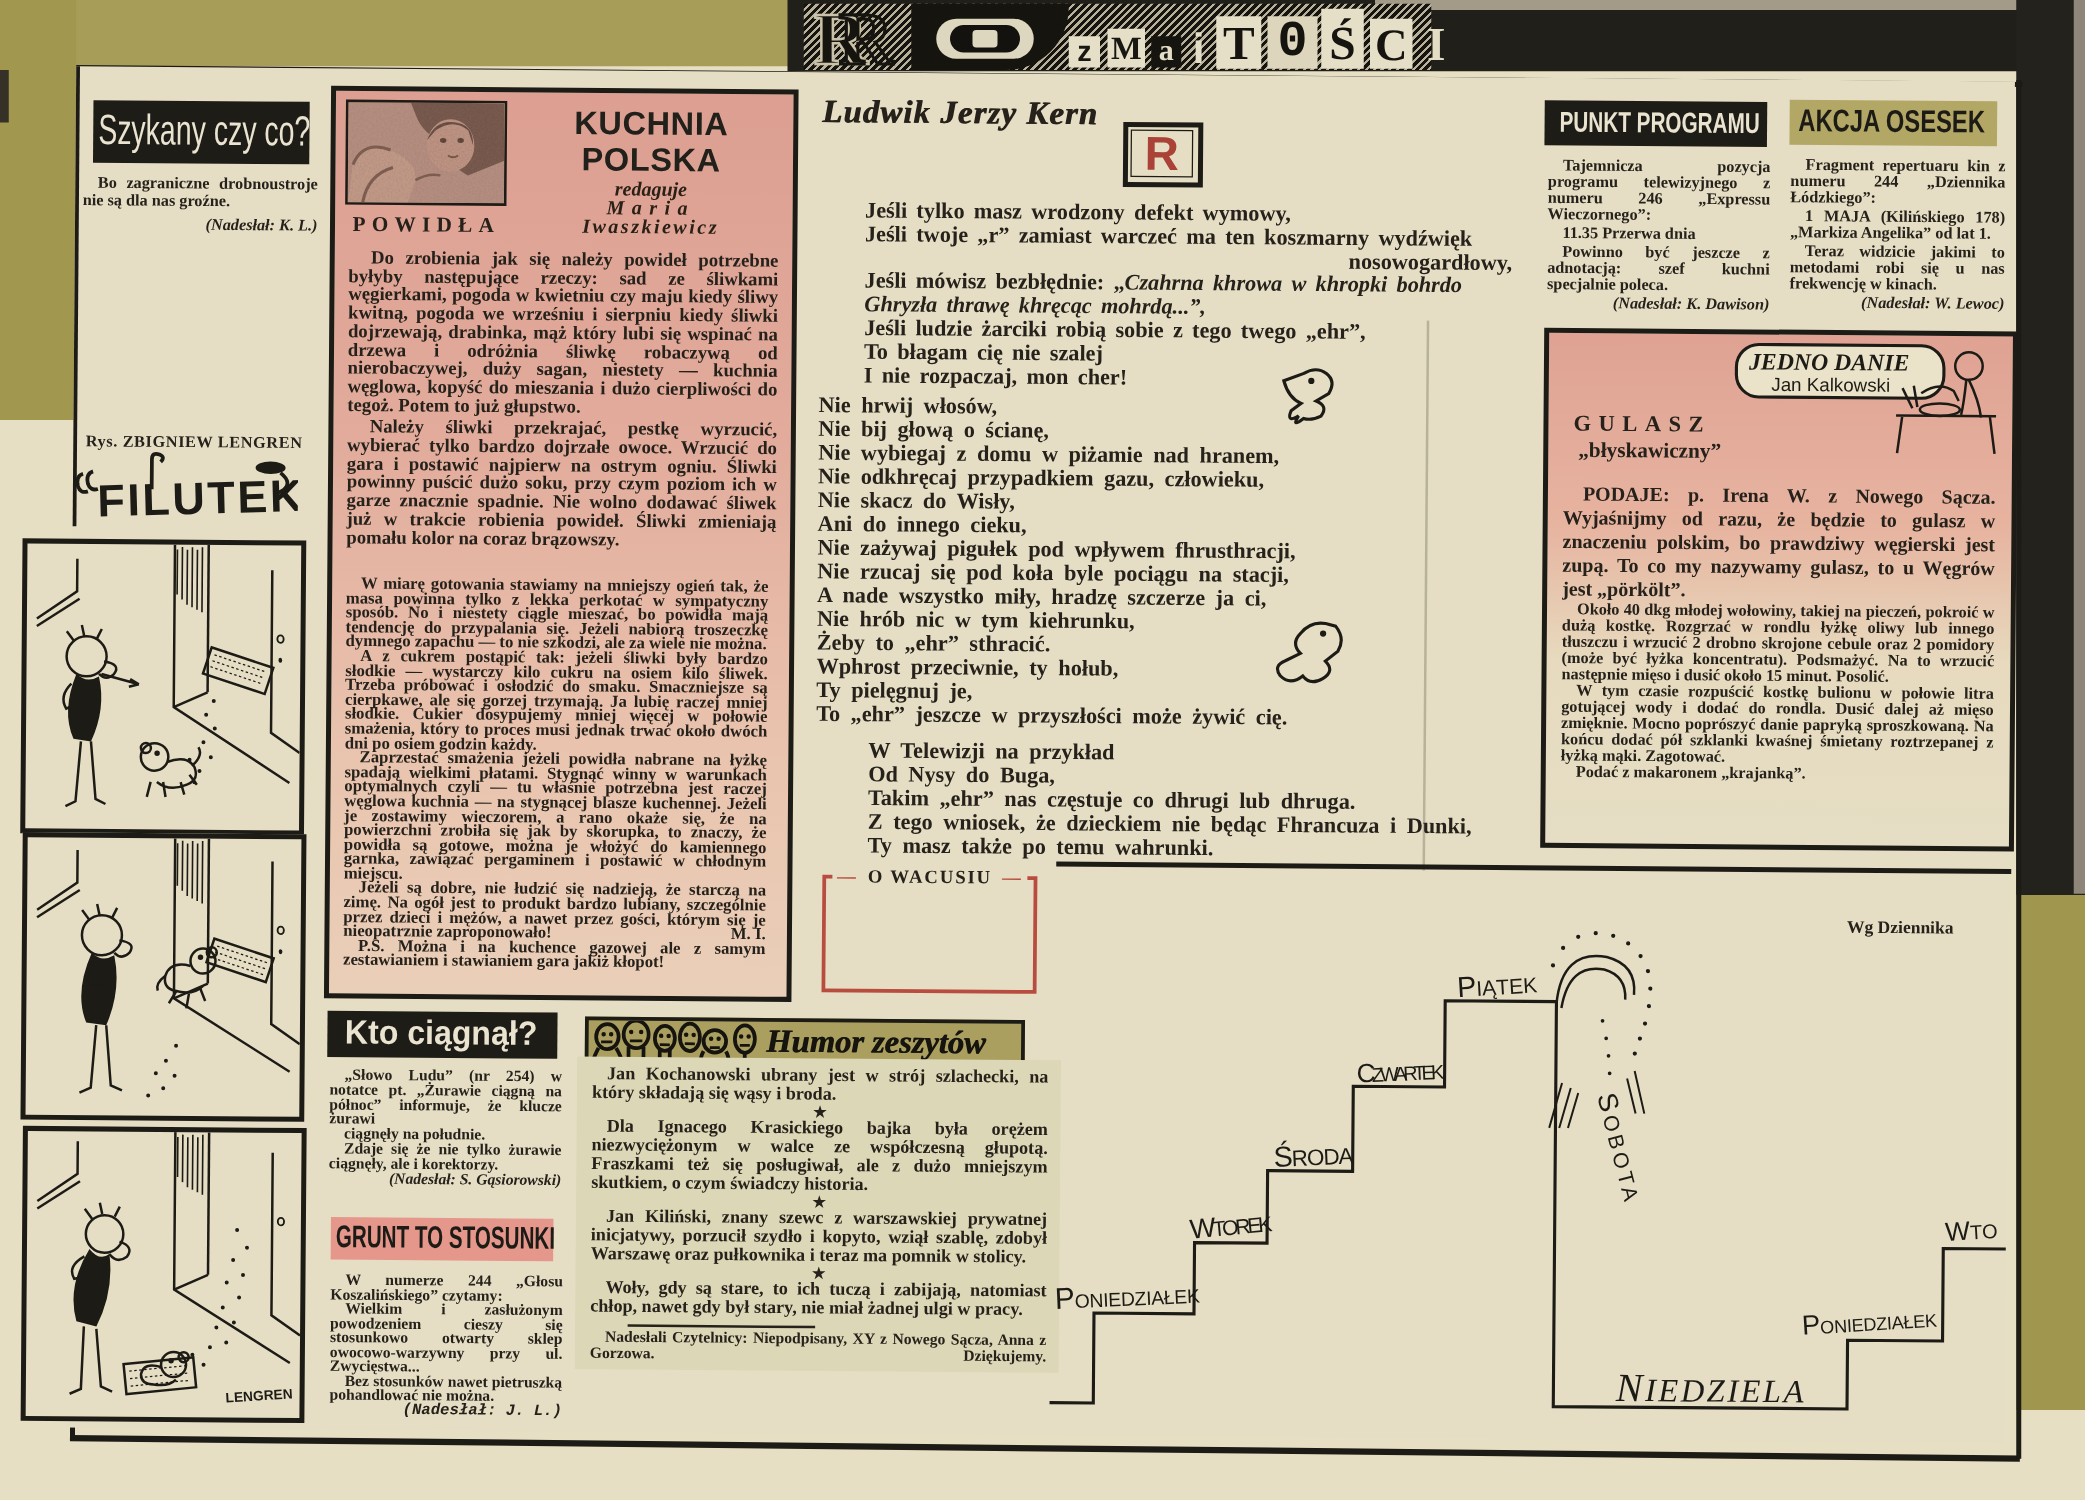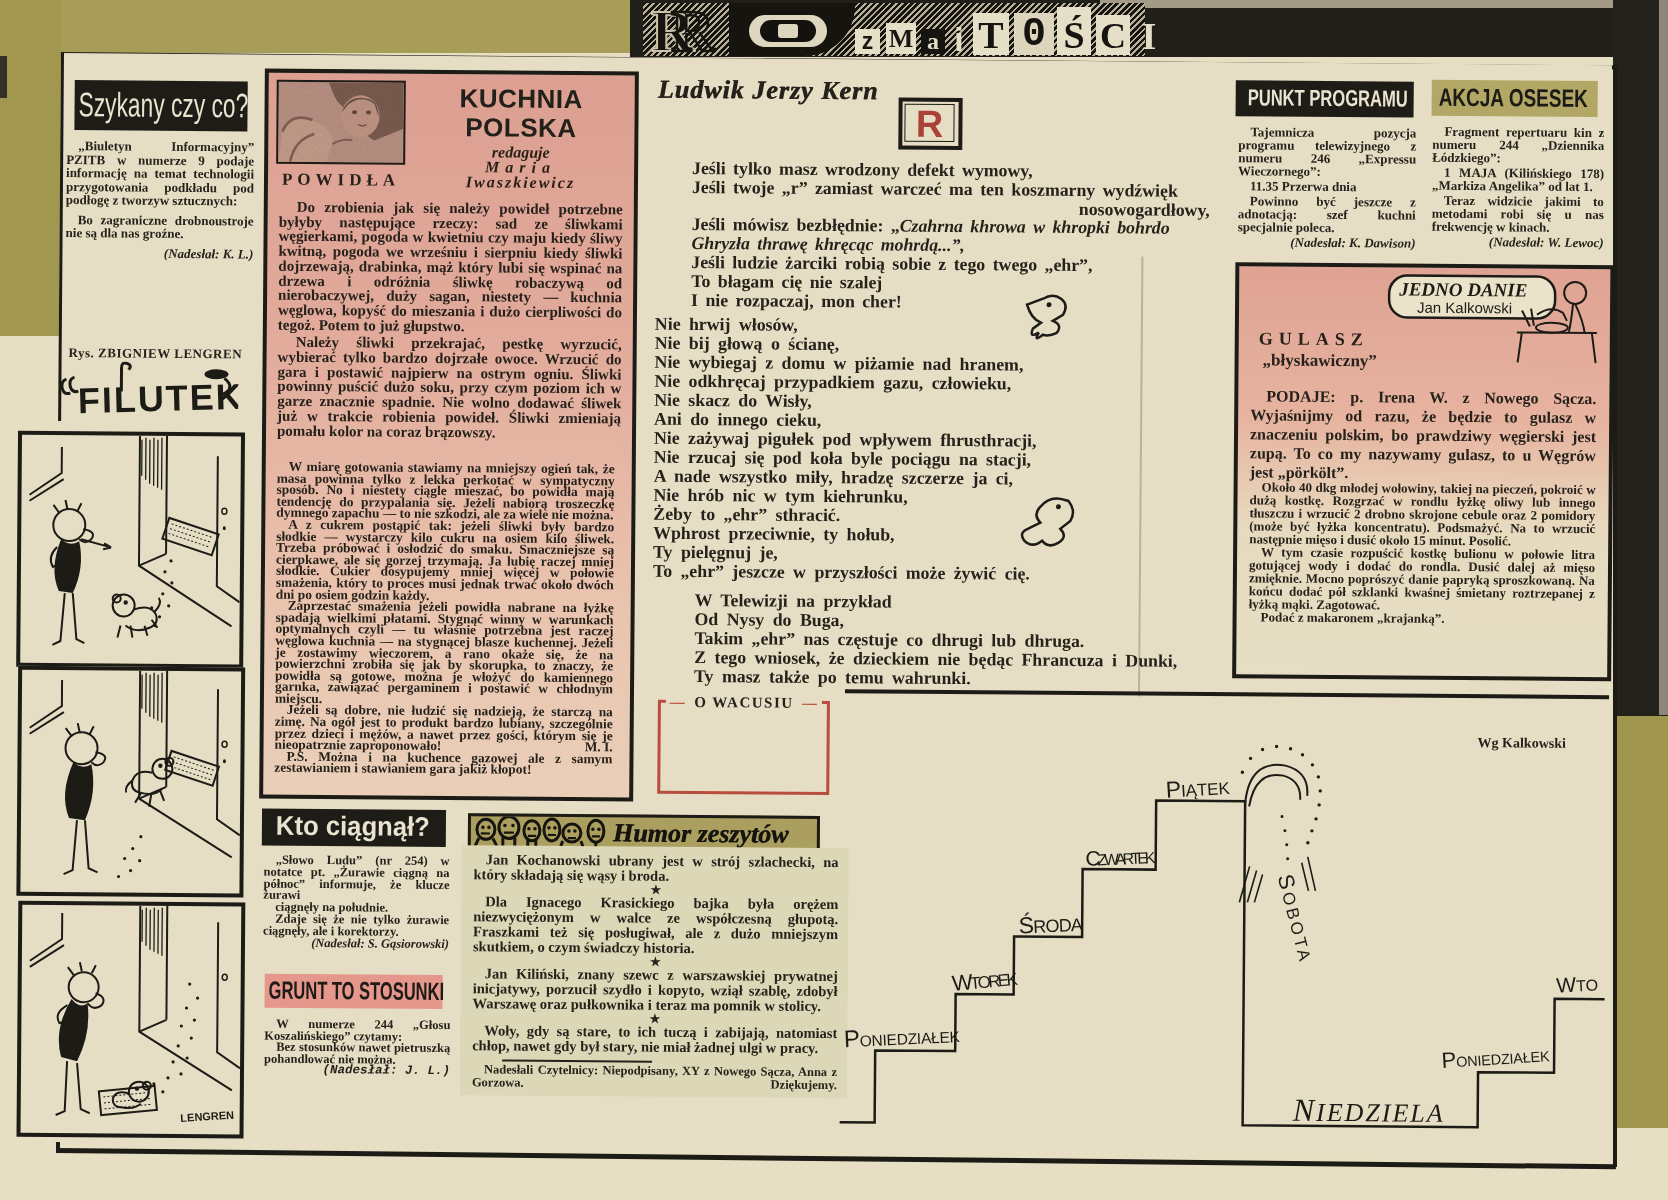--- a/index.html
+++ b/index.html
@@ -59,21 +59,20 @@
 
 <div class="abs" style="left:1613px;top:64px;width:4px;height:1103px;background:#1d1b16;"></div>
 
 <div class="abs" id="page" style="left:61px;top:53px;width:1551px;height:1089px;background:#e5dec4;transform:rotate(0.45deg);transform-origin:0 0;">
 
   <div class="abs" style="left:0;top:0;width:3px;height:368px;background:#1d1b16;"></div>
 
   <div class="abs" style="left:14px;top:27px;width:173px;height:50px;background:#1e1c17;color:#e9e3cf;font-family:'Liberation Sans',sans-serif;font-size:34px;line-height:48px;white-space:nowrap;"><span style="display:inline-block;transform:scaleX(0.67);transform-origin:0 50%;margin-left:4px;">Szykany czy co?</span></div>
 
   <div class="abs txt" style="left:6px;top:86px;width:188px;font-size:13px;line-height:13.5px;">
-    <p>„Biuletyn Informacyjny” PZITB w numerze 9 podaje informację na temat technologii przygotowania podkładu pod podłogę z tworzyw sztucznych:</p>
     <p>Bo zagraniczne drobnoustroje nie są dla nas groźne.</p>
     <p class="nad">(Nadesłał: K. L.)</p>
   </div>
 
   <div class="abs" style="left:10px;top:292px;width:190px;font-size:13px;font-weight:bold;color:#26221b;letter-spacing:0.5px;white-space:nowrap;">Rys. ZBIGNIEW LENGREN</div>
 
   <div class="abs" style="left:0px;top:308px;width:180px;height:62px;">
     <svg width="180" height="62" viewBox="0 0 180 62">
       <g stroke="#1d1b16" fill="none" stroke-width="3">
         <path d="M8 18 q-6 2 -4 10 q2 6 8 4"></path>
@@ -286,20 +285,21 @@
     <p style="margin:0;">„Słowo Ludu” (nr 254) w notatce pt. „Żurawie ciągną na północ” informuje, że klucze żurawi</p>
     <p style="margin:0;"><b>ciągnęły na południe.</b></p>
     <p style="margin:0;">Zdaje się że nie tylko żurawie ciągnęły, ale i korektorzy.</p>
     <p class="nad" style="margin:0;">(Nadesłał: S. Gąsiorowski)</p>
   </div>
 
   <div class="abs" style="left:211px;top:919px;width:178px;height:34px;background:#e6978c;color:#1d1b16;font-family:'Liberation Sans',sans-serif;font-weight:bold;font-size:25px;line-height:33px;white-space:nowrap;"><span style="display:inline-block;transform:scaleX(0.66);transform-origin:0 50%;margin-left:4px;">GRUNT TO STOSUNKI</span></div>
 
   <div class="abs txt" style="left:211px;top:964px;width:186px;font-size:12.5px;line-height:11.5px;">
     <p style="margin:0;">W numerze 244 „Głosu Koszalińskiego” czytamy:</p>
+    <p style="margin:0;">Wielkim i zasłużonym powodzeniem cieszy się stosunkowo otwarty sklep owocowo-warzywny przy ul. Zwycięstwa...</p>
     <p style="margin:0;">Bez stosunków nawet pietruszką pohandlować nie można.</p>
     <p class="nad" style="margin:0;font-family:Liberation Mono, monospace;">(Nadesłał: J. L.)</p>
   </div>
 
   <div class="abs" style="left:597px;top:17px;width:300px;font-style:italic;font-weight:bold;font-size:26px;color:#26221b;font-family:'Liberation Serif',serif;letter-spacing:1px;text-shadow:0.7px 0 #26221b;">Ludwik Jerzy Kern</div>
 
   <div class="abs" style="left:838px;top:38px;width:56px;height:44px;border:4px solid #1d1b16;">
     <div class="abs" style="left:2px;top:2px;width:48px;height:36px;border:1px solid #1d1b16;color:#ab4237;font-family:'Liberation Sans',sans-serif;font-weight:bold;font-size:38px;line-height:38px;text-align:center;">R</div>
   </div>
 
@@ -446,21 +446,21 @@
     </div>
     <div class="abs txt" style="left:12px;top:214px;width:346px;font-size:13px;line-height:13px;">
       <p style="margin:0;">Około 40 dkg młodej wołowiny, takiej na pieczeń, pokroić w dużą kostkę. Rozgrzać w rondlu łyżkę oliwy lub innego tłuszczu i wrzucić 2 drobno skrojone cebule oraz 2 pomidory (może być łyżka koncentratu). Podsmażyć. Na to wrzucić następnie mięso i dusić około 15 minut. Posolić.</p>
       <p style="margin:0;">W tym czasie rozpuścić kostkę bulionu w połowie litra gotującej wody i dodać do rondla. Dusić dalej aż mięso zmięknie. Mocno poprószyć danie papryką sproszkowaną. Na końcu dodać pół szklanki kwaśnej śmietany roztrzepanej z łyżką mąki. Zagotować.</p>
       <p style="margin:0;">Podać z makaronem „krajanką”.</p>
     </div>
   </div>
 
   <div class="abs" style="left:1082px;top:195px;width:1.5px;height:440px;background:rgba(70,64,48,0.28);"></div>
 
-  <div class="abs" style="left:1422px;top:671px;font-weight:bold;font-size:14px;color:#26221b;">Wg Kalkowski</div>
+  <div class="abs" style="left:1422px;top:671px;font-weight:bold;font-size:14px;color:#26221b;">Wg Dziennika</div>
 
   <div class="abs" style="left:789px;top:630px;width:764px;height:4px;background:#1d1b16;"></div>
 
   <svg class="abs" style="left:775px;top:634px;" width="778" height="446" viewBox="0 0 778 446">
     <path d="M12 429 h35 v-72 h80 v-57 h58 v-58 h68 v-68 h73 v-69 h89 v324 h235 v-55 h76 v-74 h50" fill="none" stroke="#1d1b16" stroke-width="2.5"></path>
 
     <text x="16" y="354" font-family="Liberation Sans" font-size="15.5" fill="#1d1b16" transform="rotate(-3 16 354)" textLength="116"><tspan font-size="24">P</tspan>ONIEDZIAŁEK</text>
 
     <text x="124" y="297" font-family="Liberation Sans" font-size="17" fill="#1d1b16" transform="rotate(-6 124 297)" textLength="66"><tspan font-size="22">W</tspan>TOREK</text>
 

